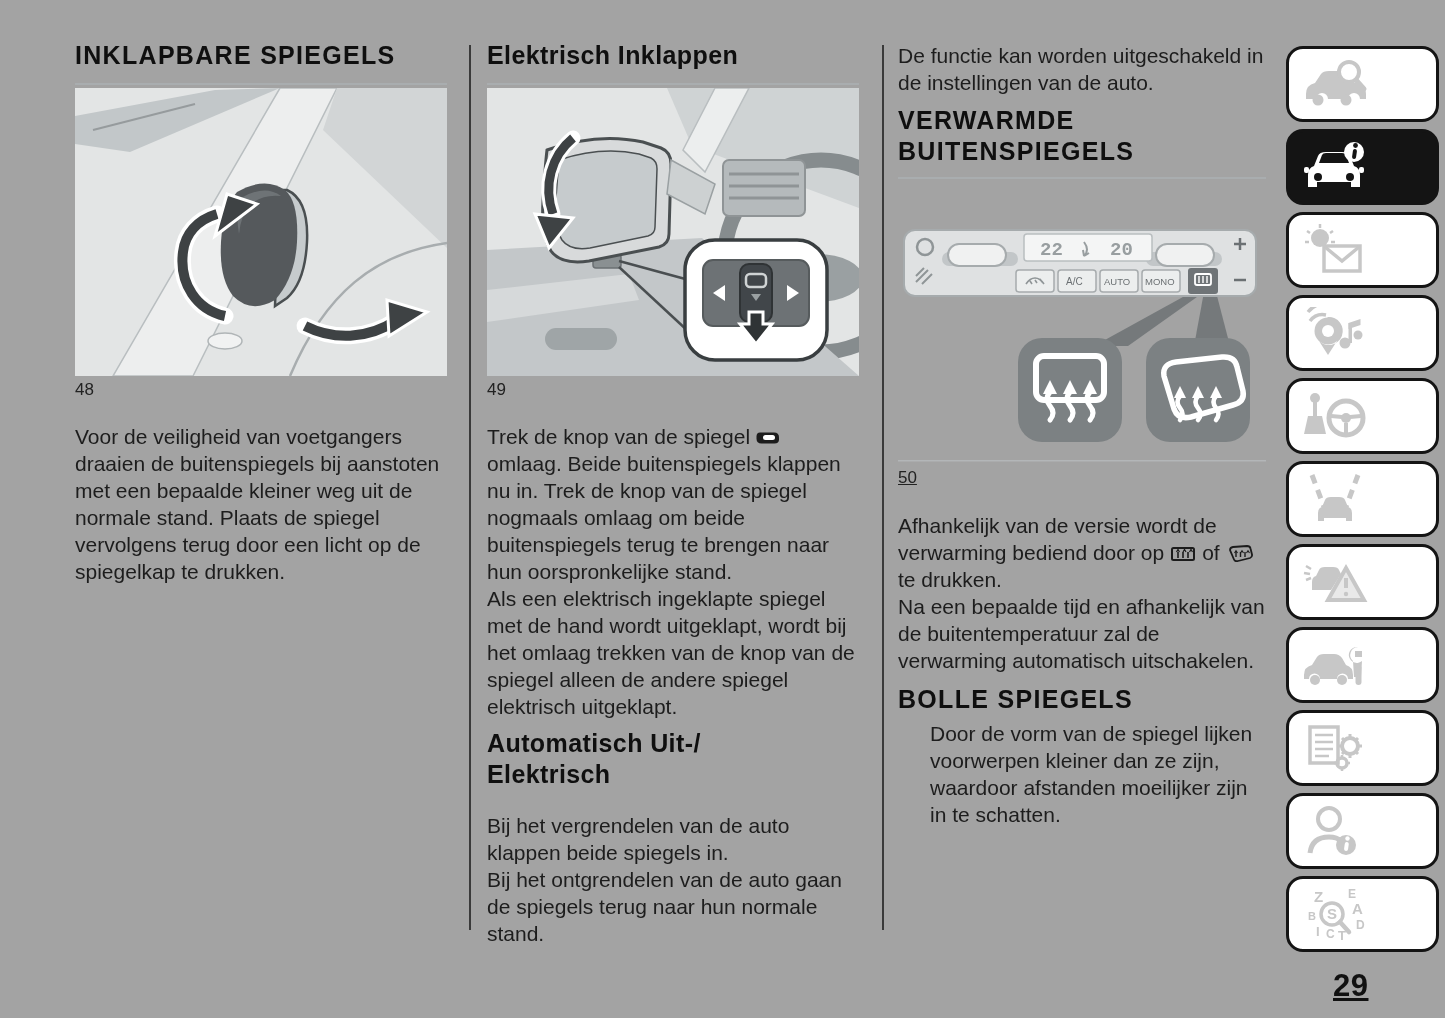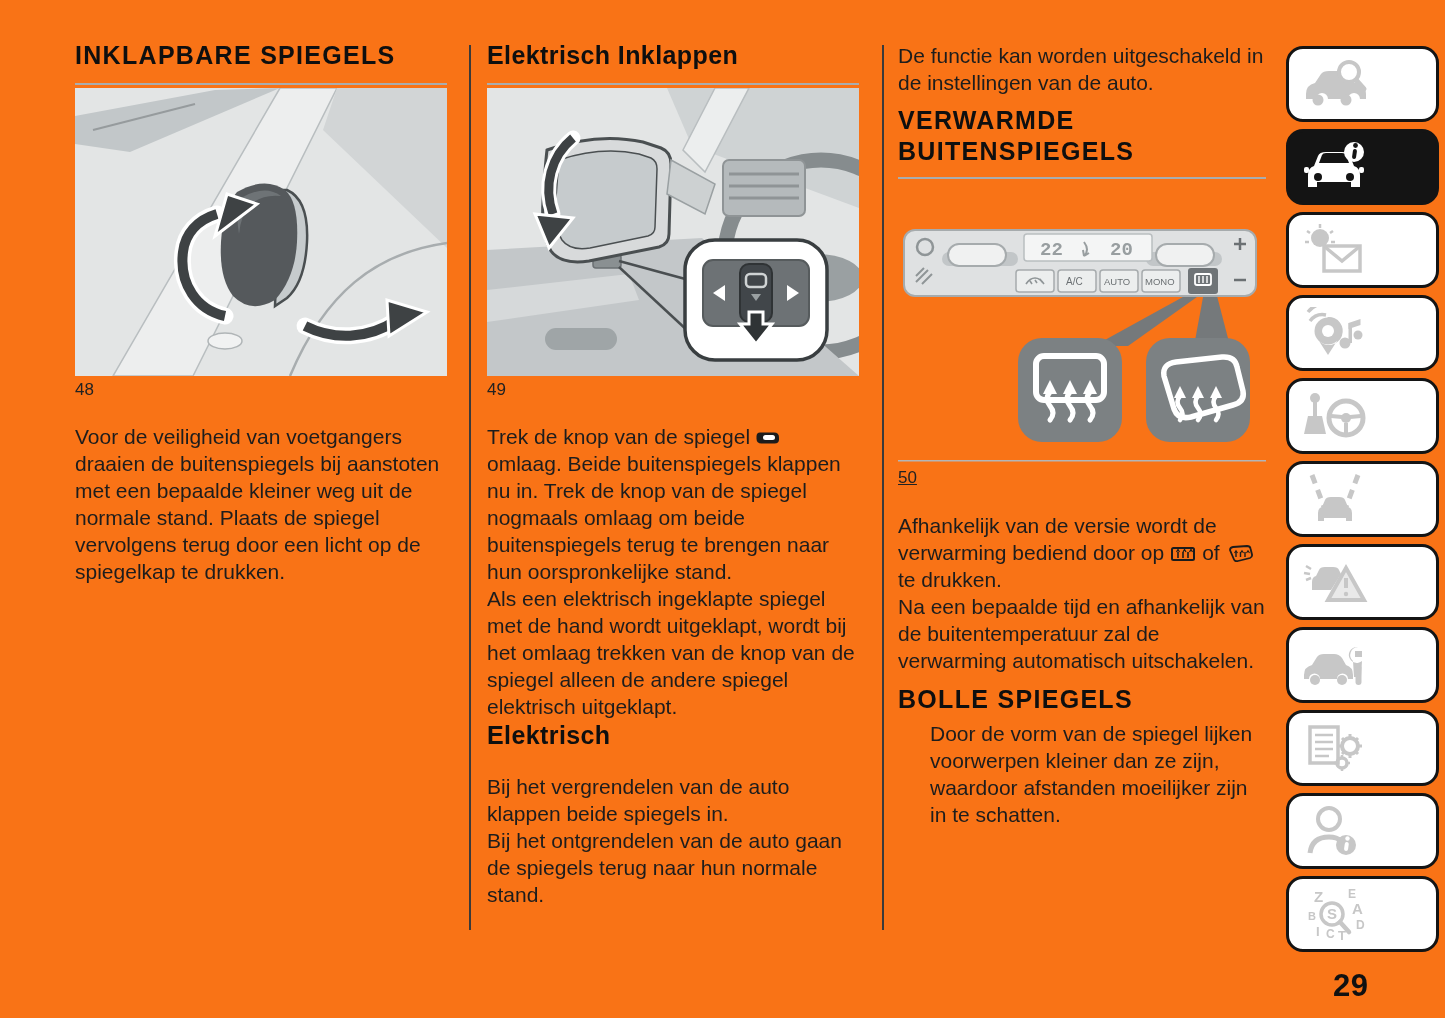--- a/index.html
+++ b/index.html
@@ -1,26 +1,26 @@
 <!DOCTYPE html>
 <html><head>
 <meta charset="utf-8">
 <style>
   html,body{margin:0;padding:0;background:#ffffff;}
-  .page{position:relative;width:1445px;height:1018px;background:#f97316;overflow:hidden;
+  .page{position:relative;width:1445px;height:1018px;background:#a3a3a3;overflow:hidden;
         font-family:"Liberation Sans",sans-serif;color:#1c1c1c;}
   .abs{position:absolute;}
   .col{width:372px;}
   .h-main{font-size:25px;font-weight:bold;letter-spacing:1.3px;color:#0f0f0f;line-height:31px;}
   .h-sub{font-size:25px;font-weight:bold;letter-spacing:.4px;color:#0f0f0f;line-height:31px;}
   .rule{height:2px;background:#a9adaf;}
   .vrule{width:1.5px;background:#3a3a3a;}
   .body-txt{font-size:21px;line-height:27px;color:#1d1d1d;}
   .fig-num{font-size:17px;color:#222;}
-  .pagenum{font-size:31px;font-weight:bold;color:#111;letter-spacing:.5px;}
+  .pagenum{font-size:31px;font-weight:bold;color:#111;letter-spacing:.5px;text-decoration:underline;}
   .inl{display:inline-block;vertical-align:-2px;margin:0 6px;}
   .tab{position:absolute;left:1286px;width:153px;height:76px;border:3px solid #141414;
        border-radius:17px;background:#fff;box-sizing:border-box;display:flex;align-items:center;padding-left:13px;}
   .tab.active{background:#141414;}
   .figbox{background:#e3e5e5;}
 </style>
 </head>
 <body>
 
 <div class="page">
@@ -104,20 +104,21 @@
     </svg>
   </div>
   <div class="abs fig-num" style="left:487px;top:380px;">49</div>
 
   <div class="abs col body-txt" style="left:487px;top:423px;">
     <div><span>Trek de knop van de spiegel</span><svg class="inl" width="25" height="15" viewBox="0 0 25 15">
           <path d="M4,1.5 h14 q5,0 5,5 v2 q0,4 -4.5,4 h-13 q-5,0 -5,-5 v-2 q0,-4 3.5,-4 z" fill="#1c1c1c"></path>
           <rect x="7" y="4" width="12" height="5" rx="2.5" fill="#ffffff"></rect>
         </svg><span>omlaag. Beide buitenspiegels klappen nu in. Trek de knop van de spiegel nogmaals omlaag om beide buitenspiegels terug te brengen naar hun oorspronkelijke stand.</span></div>
     <div>Als een elektrisch ingeklapte spiegel met de hand wordt uitgeklapt, wordt bij het omlaag trekken van de knop van de spiegel alleen de andere spiegel elektrisch uitgeklapt.</div>
+    <div class="h-sub" style="margin-top:8px;">Automatisch Uit-/</div>
     <div class="h-sub">Elektrisch</div>
     <div style="margin-top:22px;">Bij het vergrendelen van de auto klappen beide spiegels in.</div>
     <div>Bij het ontgrendelen van de auto gaan de spiegels terug naar hun normale stand.</div>
   </div>
 
   <div class="abs" style="left:898px;top:42px;width:368px;">
     <div class="body-txt">De functie kan worden uitgeschakeld in de instellingen van de auto.</div>
     <div class="h-main" style="margin-top:9px;">VERWARMDE</div>
     <div class="h-main">BUITENSPIEGELS</div>
     <div class="rule" style="margin-top:10px;"></div>

